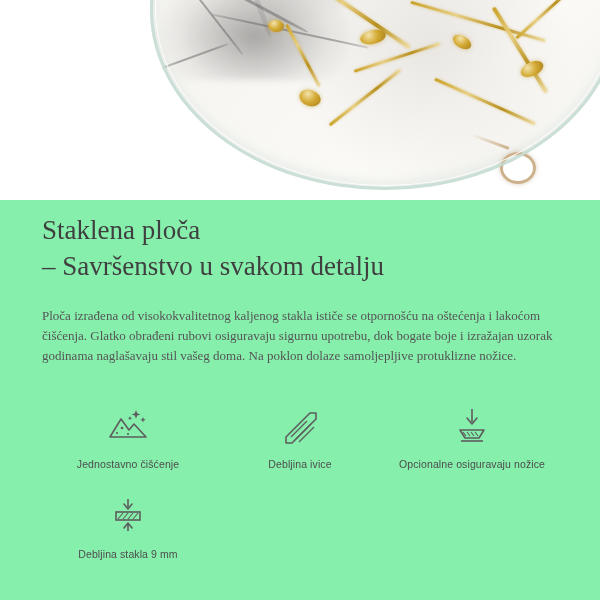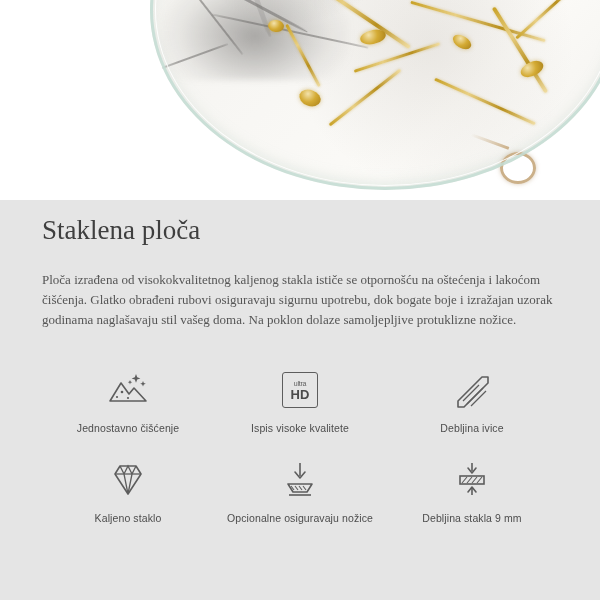--- a/index.html
+++ b/index.html
@@ -11,21 +11,21 @@
     height: 600px;
     background: #ffffff;
     font-family: "Liberation Sans", sans-serif;
     color: #4a4a4a;
     overflow: hidden;
   }
   .page {
     position: relative;
     width: 600px;
     height: 600px;
-    background: #e5e5e5;
+    background: #86efac;
   }
 
   
   .hero {
     position: relative;
     width: 600px;
     height: 200px;
     overflow: hidden;
     background: #ffffff;
   }
@@ -230,20 +230,21 @@
     <div class="ring-stem"></div>
     <div class="ring"></div>
     <div class="plate-edge"></div>
     <div class="plate-edge-inner"></div>
   </div>
 
   <div class="content">
 
     <h1 class="title">
       <span>Staklena ploča</span>
+      <span class="line2">– Savršenstvo u svakom detalju</span>
     </h1>
 
     <p class="body-copy">Ploča izrađena od visokokvalitetnog kaljenog stakla ističe se otpornošću na oštećenja i lakoćom čišćenja. Glatko obrađeni rubovi osiguravaju sigurnu upotrebu, dok bogate boje i izražajan uzorak godinama naglašavaju stil vašeg doma. Na poklon dolaze samoljepljive protuklizne nožice.</p>
 
     <div class="features">
 
       <div class="feature">
         <div class="feature-icon">
           <svg width="44" height="40" viewBox="0 0 44 40">
             <path d="M4 31 L15 13 L23 24 L28 18 L40 31 Z" fill="none" stroke="#5d5d5d" stroke-width="1.6" stroke-linejoin="round"></path>
@@ -251,54 +252,33 @@
             <circle cx="22" cy="28" r="1.1" fill="#5d5d5d"></circle>
             <circle cx="11" cy="27" r="1.1" fill="#5d5d5d"></circle>
             <path d="M30 4 L31.2 7.2 L34.4 8.4 L31.2 9.6 L30 12.8 L28.8 9.6 L25.6 8.4 L28.8 7.2 Z" fill="#5d5d5d"></path>
             <path d="M37 11 L37.8 13 L39.8 13.8 L37.8 14.6 L37 16.6 L36.2 14.6 L34.2 13.8 L36.2 13 Z" fill="#5d5d5d"></path>
             <path d="M24 10 L24.6 11.6 L26.2 12.2 L24.6 12.8 L24 14.4 L23.4 12.8 L21.8 12.2 L23.4 11.6 Z" fill="#5d5d5d"></path>
           </svg>
         </div>
         <div class="feature-label">Jednostavno čišćenje</div>
       </div>
 
-      <div class="feature">
-        <div class="feature-icon">
-          <div class="hd-box">
-            <span class="hd-ultra">ultra</span>
-            <span class="hd-hd">HD</span>
-          </div>
-        </div>
-        <div class="feature-label">Ispis visoke kvalitete</div>
-      </div>
 
       <div class="feature">
         <div class="feature-icon">
           <svg width="40" height="38" viewBox="0 0 40 38">
             <path d="M6 30 L30 6 L36 6 L36 12 L12 36 L6 36 Z" fill="none" stroke="#5d5d5d" stroke-width="1.6" stroke-linejoin="round"></path>
             <path d="M11 30 L27 14" stroke="#5d5d5d" stroke-width="1.3"></path>
             <path d="M15 33 L31 17" stroke="#5d5d5d" stroke-width="1.3"></path>
             <path d="M19 35 L34 20" stroke="#5d5d5d" stroke-width="1.3"></path>
           </svg>
         </div>
         <div class="feature-label">Debljina ivice</div>
       </div>
 
-      <div class="feature">
-        <div class="feature-icon">
-          <svg width="42" height="38" viewBox="0 0 42 38">
-            <path d="M8 13 L13 5 L29 5 L34 13 L21 33 Z" fill="none" stroke="#5d5d5d" stroke-width="1.6" stroke-linejoin="round"></path>
-            <path d="M8 13 L34 13" stroke="#5d5d5d" stroke-width="1.3"></path>
-            <path d="M13 5 L17 13 L21 33" stroke="#5d5d5d" stroke-width="1.3" fill="none"></path>
-            <path d="M29 5 L25 13 L21 33" stroke="#5d5d5d" stroke-width="1.3" fill="none"></path>
-            <path d="M17 13 L21 5 L25 13" stroke="#5d5d5d" stroke-width="1.3" fill="none"></path>
-          </svg>
-        </div>
-        <div class="feature-label">Kaljeno staklo</div>
-      </div>
 
       <div class="feature">
         <div class="feature-icon">
           <svg width="40" height="40" viewBox="0 0 40 40">
             <path d="M20 3 L20 16" stroke="#5d5d5d" stroke-width="1.6"></path>
             <path d="M15 12 L20 18 L25 12" fill="none" stroke="#5d5d5d" stroke-width="1.6" stroke-linejoin="round" stroke-linecap="round"></path>
             <path d="M8 24 L32 24 L27 32 L13 32 Z" fill="none" stroke="#5d5d5d" stroke-width="1.6" stroke-linejoin="round"></path>
             <path d="M11 26 L14 30 M15 26 L18 30 M19 26 L22 30 M23 26 L26 30" stroke="#5d5d5d" stroke-width="1.1"></path>
             <path d="M9 35 L31 35" stroke="#5d5d5d" stroke-width="1.6"></path>
           </svg>

